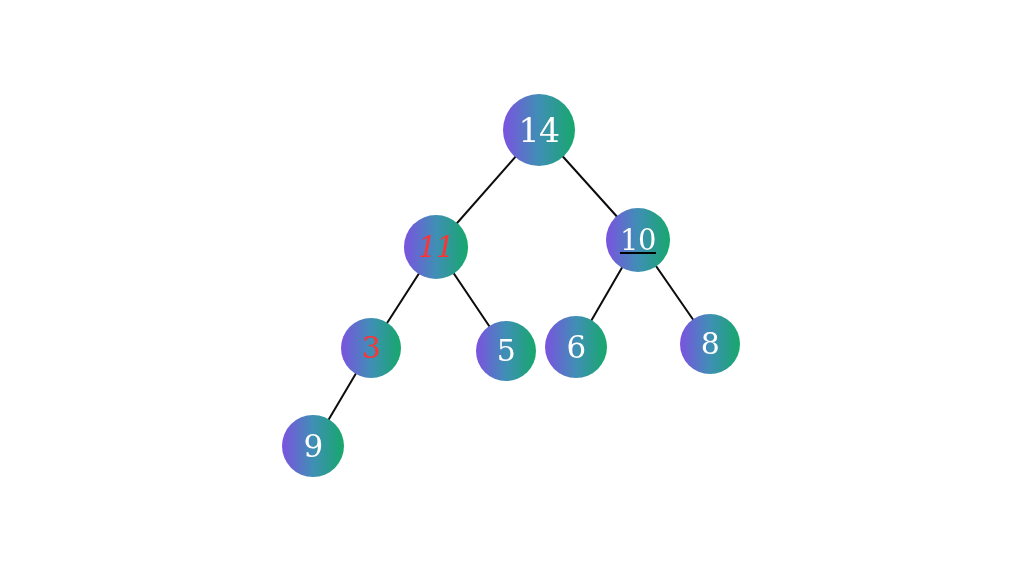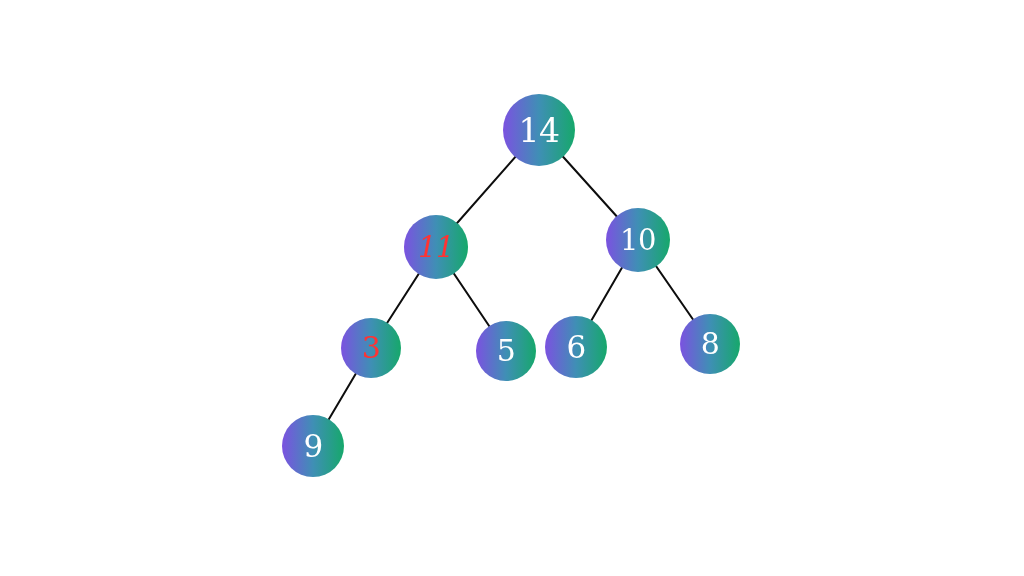--- a/index.html
+++ b/index.html
@@ -62,21 +62,21 @@
       <line x1="371" y1="348" x2="313" y2="446" stroke="#0d0d0d" stroke-width="2" stroke-linecap="round"></line>
     </svg>
 
   <div id="node-layer">
       <div class="node" style="left: 503px; top: 94px; width: 72px; height: 72px; background: linear-gradient(90deg, rgb(123, 82, 224) 0%, rgb(63, 143, 181) 50%, rgb(22, 168, 107) 100%);">
         <span class="node-label" style="color: rgb(255, 255, 255); font-size: 33px;">14</span>
       </div>
       <div class="node" style="left: 404px; top: 215px; width: 64px; height: 64px; background: linear-gradient(90deg, rgb(123, 82, 224) 0%, rgb(63, 143, 181) 50%, rgb(22, 168, 107) 100%);">
         <span class="node-label" style="color: rgb(255, 51, 51); font-size: 29px; font-style: italic;">11</span>
       </div>
-      <div class="node" style="left: 606px; top: 208px; width: 64px; height: 64px; background: linear-gradient(90deg, rgb(123, 82, 224) 0%, rgb(63, 143, 181) 50%, rgb(22, 168, 107) 100%);">
+      <div class="node" style="left: 606px; top: 208px; width: 64px; height: 64px; background: linear-gradient(90deg, rgb(123, 82, 224) 0%, rgb(63, 143, 181) 50%, rgb(22, 168, 107) 100%); text-decoration: underline;">
         <span class="node-label" style="color: rgb(255, 255, 255); font-size: 29px;">10</span>
       </div>
       <div class="node" style="left: 341px; top: 318px; width: 60px; height: 60px; background: linear-gradient(90deg, rgb(123, 82, 224) 0%, rgb(63, 143, 181) 50%, rgb(22, 168, 107) 100%);">
         <span class="node-label" style="color: rgb(255, 51, 51); font-size: 30px;">3</span>
       </div>
       <div class="node" style="left: 476px; top: 321px; width: 60px; height: 60px; background: linear-gradient(90deg, rgb(123, 82, 224) 0%, rgb(63, 143, 181) 50%, rgb(22, 168, 107) 100%);">
         <span class="node-label" style="color: rgb(255, 255, 255); font-size: 30px;">5</span>
       </div>
       <div class="node" style="left: 545px; top: 316px; width: 62px; height: 62px; background: linear-gradient(90deg, rgb(123, 82, 224) 0%, rgb(63, 143, 181) 50%, rgb(22, 168, 107) 100%);">
         <span class="node-label" style="color: rgb(255, 255, 255); font-size: 31px;">6</span>

